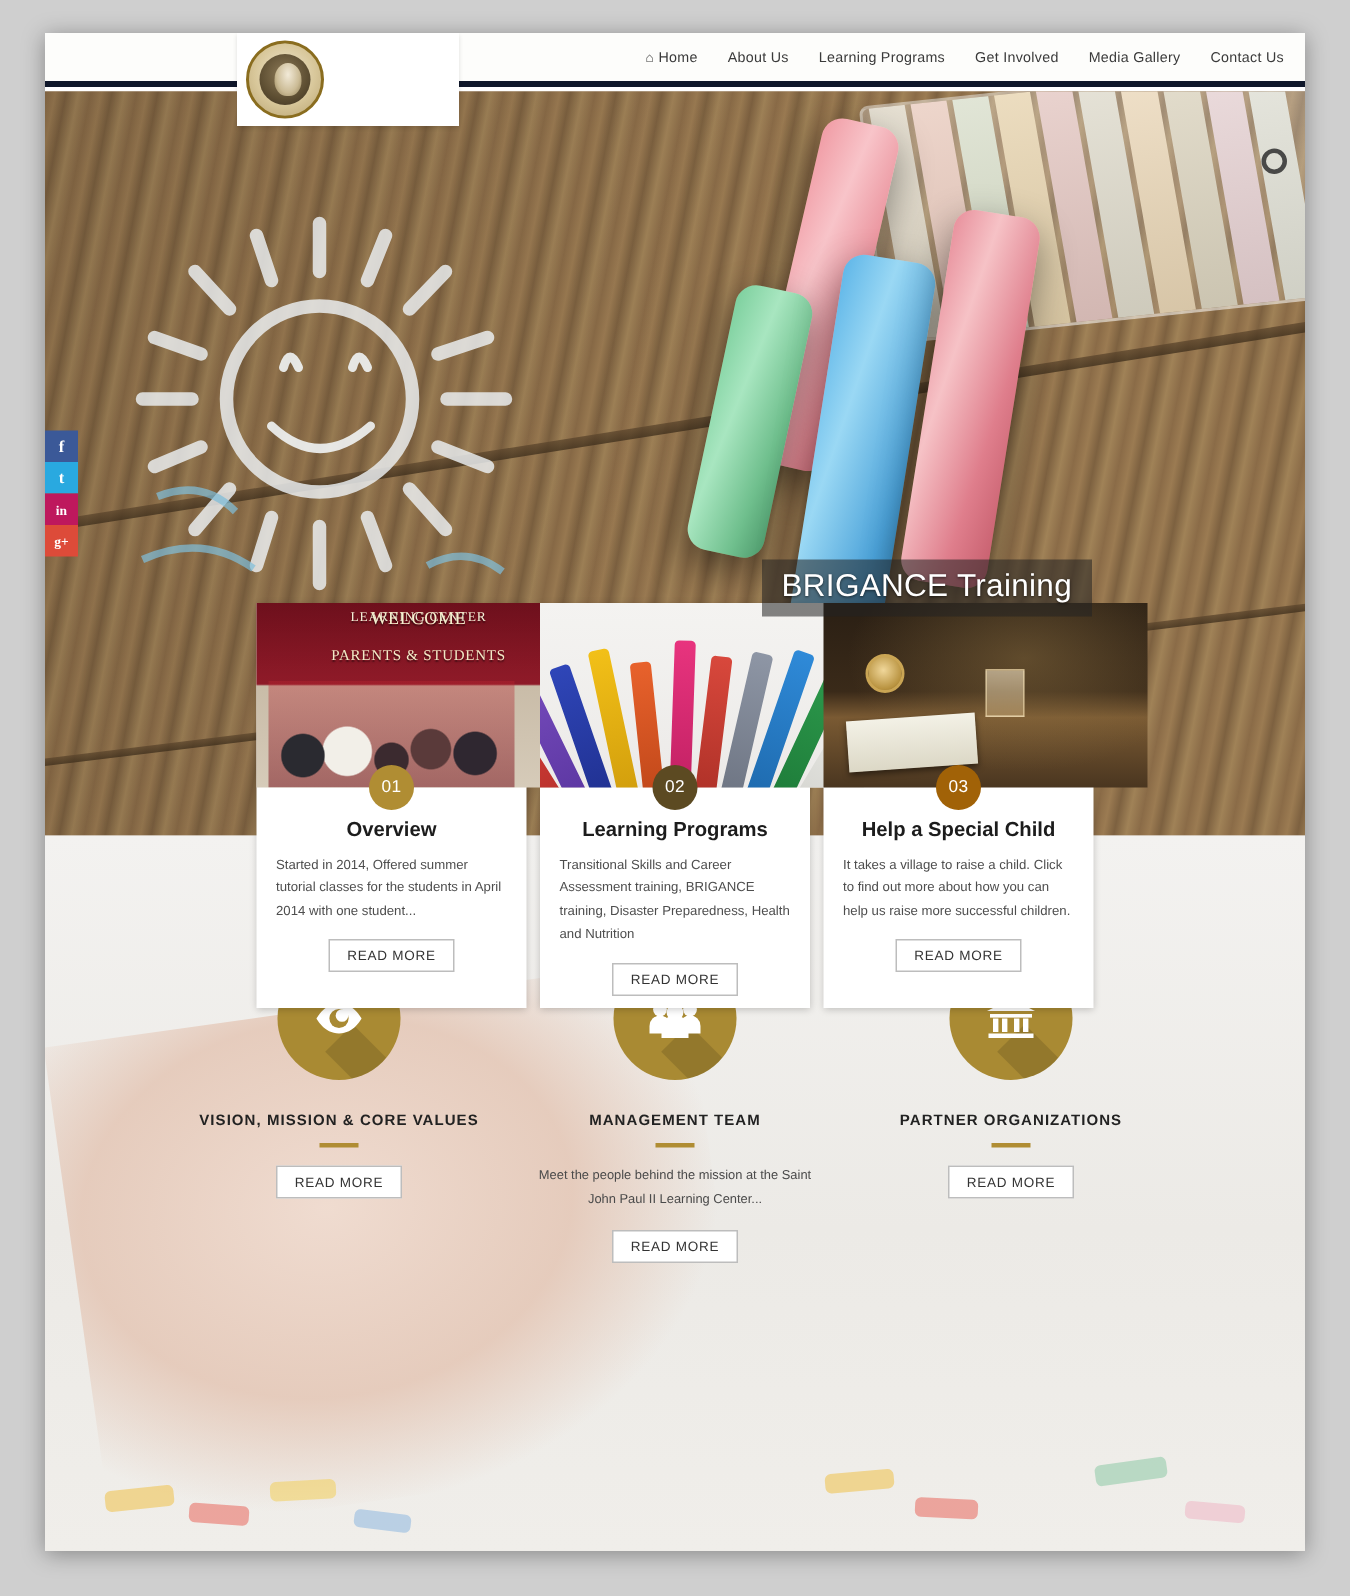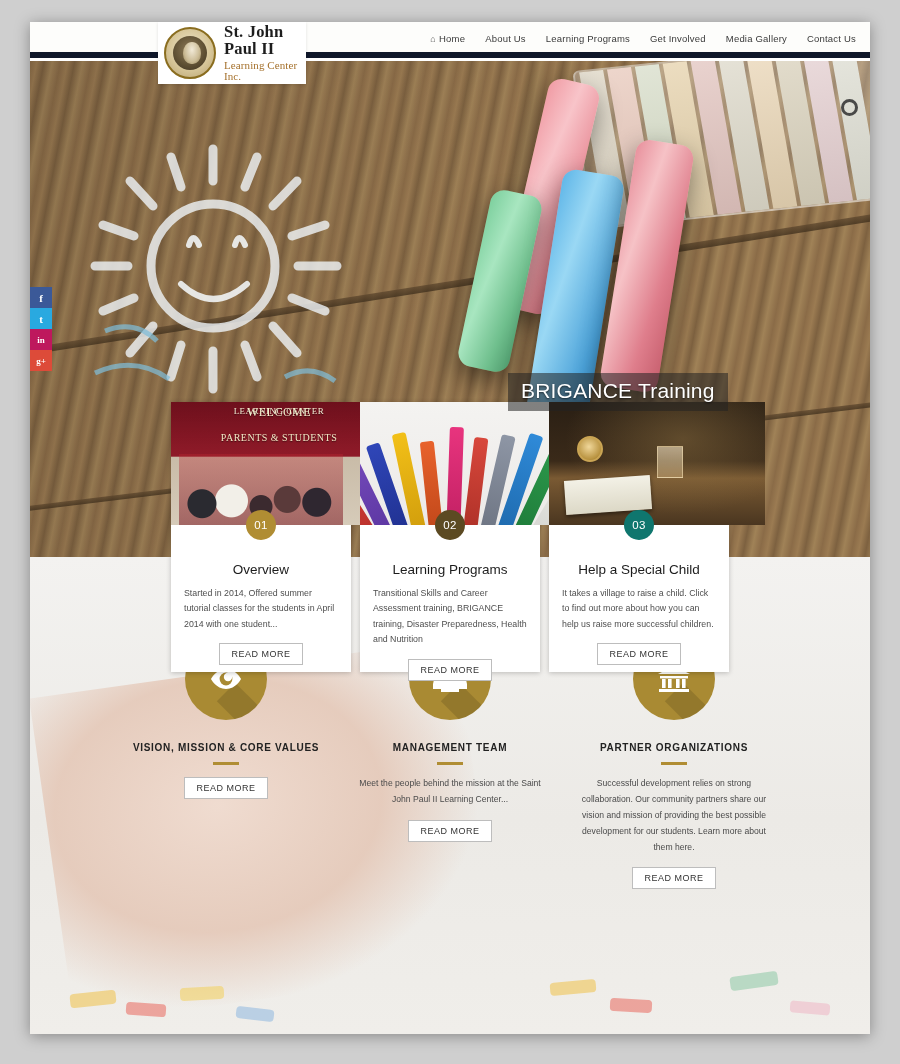--- a/index.html
+++ b/index.html
@@ -14,21 +14,21 @@
     width: 840px; height: 1012px;
     background: #fff;
     box-shadow: 0 2px 14px rgba(0,0,0,0.35);
     overflow: hidden;
   }
 
   
   .header-bar {
     position: absolute; left: 0; top: 0; width: 840px; height: 36px;
     background: #fdfdfb;
-    border-bottom: 6px solid #0f172a;
+    border-bottom: 4px solid #0f172a;
   }
   .nav {
     position: absolute; right: 14px; top: 11px;
     display: flex; gap: 20px; align-items: center;
   }
   .nav-item {
     font-size: 9.5px; color: #3a3a3a; letter-spacing: .2px;
     white-space: nowrap; cursor: pointer;
   }
   .home-ico { font-size: 9px; margin-right: 3px; color: #3a3a3a; }
@@ -198,21 +198,21 @@
     border: 1px solid rgba(255,235,190,.5);
   }
   .card-badge {
     width: 30px; height: 30px; border-radius: 50%;
     margin: -15px auto 0 auto; position: relative;
     display: flex; align-items: center; justify-content: center;
     color: #fff; font-size: 11.5px; letter-spacing: .3px;
   }
   .card-title {
     text-align: center; font-size: 13.5px; color: #1c1c1c;
-    margin-top: 22px; font-weight: normal;
+    margin-top: 5px; font-weight: bold;
   }
   .card-text {
     text-align: left; font-size: 8.8px; color: #4e4e4e;
     line-height: 1.75; padding: 9px 13px 0 13px;
   }
   .read-more {
     display: block; margin: 11px auto 0 auto;
     background: #fff; border: 1px solid #bdbdbd;
     font-size: 9px; color: #333; padding: 5px 11px;
     letter-spacing: .5px; cursor: pointer;
@@ -282,24 +282,20 @@
       <div class="nav-item">About Us</div>
       <div class="nav-item">Learning Programs</div>
       <div class="nav-item">Get Involved</div>
       <div class="nav-item">Media Gallery</div>
       <div class="nav-item">Contact Us</div>
     </div>
   </div>
 
   <div class="logo-box">
     <div class="seal"></div>
-    <div class="logo-text">
-      <div class="logo-title">St. John Paul II</div>
-      <div class="logo-sub">Learning Center Inc.</div>
-    </div>
   </div>
 
   <div class="hero">
     <div class="wood-seam" style="top:300px; transform: rotate(-9deg);"></div>
     <div class="wood-seam" style="top:455px; transform: rotate(-7deg); height:5px;"></div>
 
     <svg class="hero-sun" viewBox="0 0 270 260">
       <g stroke="#eef3f6" stroke-width="9" stroke-linecap="round" fill="none" opacity="0.88">
         <circle cx="128" cy="125" r="62"></circle>
         <path d="M128 40 L128 8 M128 210 L128 248 M43 125 L10 125 M213 125 L252 125
@@ -388,21 +384,21 @@
       <div class="card-text">Transitional Skills and Career Assessment training, BRIGANCE training, Disaster Preparedness, Health and Nutrition</div>
       <button class="read-more">READ MORE</button>
     </div>
 
     <div class="card">
       <div class="card-photo photo3">
         <div class="clockface"></div>
         <div class="cup3"></div>
         <div class="paper3"></div>
       </div>
-      <div class="card-badge" style="background:#0f766e">03</div>
+      <div class="card-badge" style="background:#a16207">03</div>
       <div class="card-title">Help a Special Child</div>
       <div class="card-text">It takes a village to raise a child. Click to find out more about how you can help us raise more successful children.</div>
       <button class="read-more">READ MORE</button>
     </div>
   </div>
 
   <div class="about">
     <div class="about-bg-hand"></div>
     <div class="about-bg-blobs">
       <div class="blob" style="left:40px;  bottom:28px; width:46px; height:14px; background:#f0c24a; transform:rotate(-6deg);"></div>
@@ -466,21 +462,20 @@
             <rect x="3" y="11" width="28" height="2.4" fill="#fff"></rect>
             <rect x="5" y="14" width="3.6" height="9" fill="#fff"></rect>
             <rect x="11" y="14" width="3.6" height="9" fill="#fff"></rect>
             <rect x="19" y="14" width="3.6" height="9" fill="#fff"></rect>
             <rect x="25" y="14" width="3.6" height="9" fill="#fff"></rect>
             <rect x="2" y="24" width="30" height="3" fill="#fff"></rect>
           </svg>
         </div>
         <div class="col-title">PARTNER ORGANIZATIONS</div>
         <div class="col-div"></div>
-        <div class="col-text">Successful development relies on strong collaboration. Our community partners share our vision and mission of providing the best possible development for our students. Learn more about them here.</div>
         <div class="btn-wrap">
             <button class="read-more">READ MORE</button>
           </div>
       </div>
 
     </div>
   </div>
 
 </div>
 

